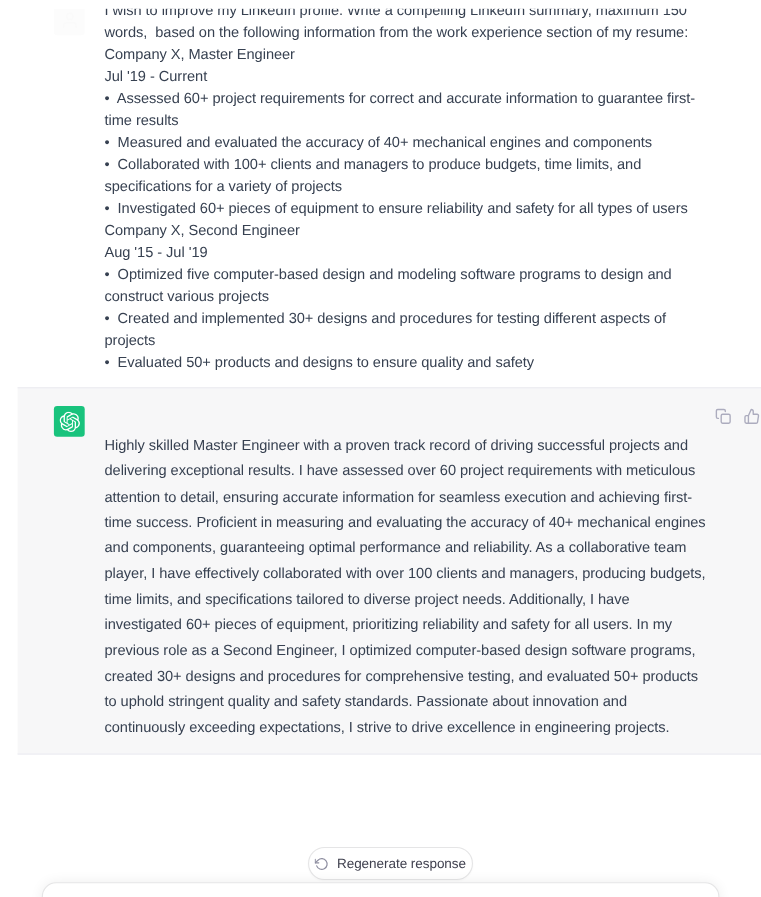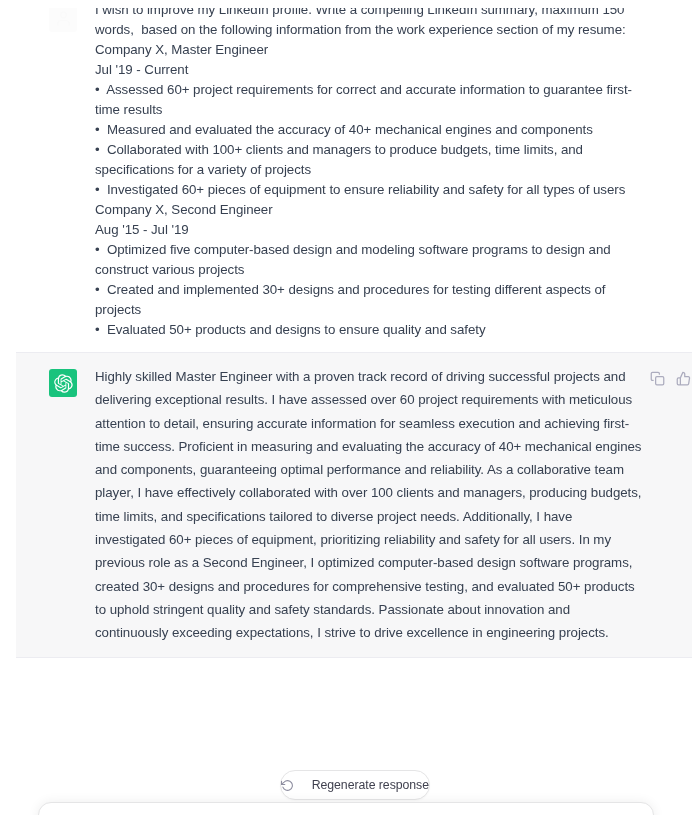--- a/index.html
+++ b/index.html
@@ -89,20 +89,21 @@
     display: flex;
     align-items: flex-start;
   }
   .assistant-text {
     color: #374151;
     font-size: 13.3px;
     line-height: 23.3px;
     width: 548px;
     letter-spacing: -0.05px;
     flex: 0 0 548px;
+    margin-top: 28px;
   }
   .assistant-text p { margin: 0; }
 
   .action-icons {
     display: flex;
     gap: 9px;
     padding-top: 5px;
     margin-left: 6px;
   }
   .action-icons .icon-btn {
@@ -129,21 +130,21 @@
     position: absolute;
     left: 280px;
     top: 32px;
     width: 150px;
     height: 30px;
     background: #ffffff;
     border: 1px solid #e5e5e6;
     border-radius: 15px;
     display: flex;
     align-items: center;
-    justify-content: space-between;
+    justify-content: center;
     gap: 7px;
     cursor: pointer;
     box-shadow: 0 1px 2px rgba(0,0,0,0.03);
   }
   .regen-label {
     color: #40414f;
     font-size: 12.3px;
     letter-spacing: -0.05px;
     white-space: nowrap;
   }

